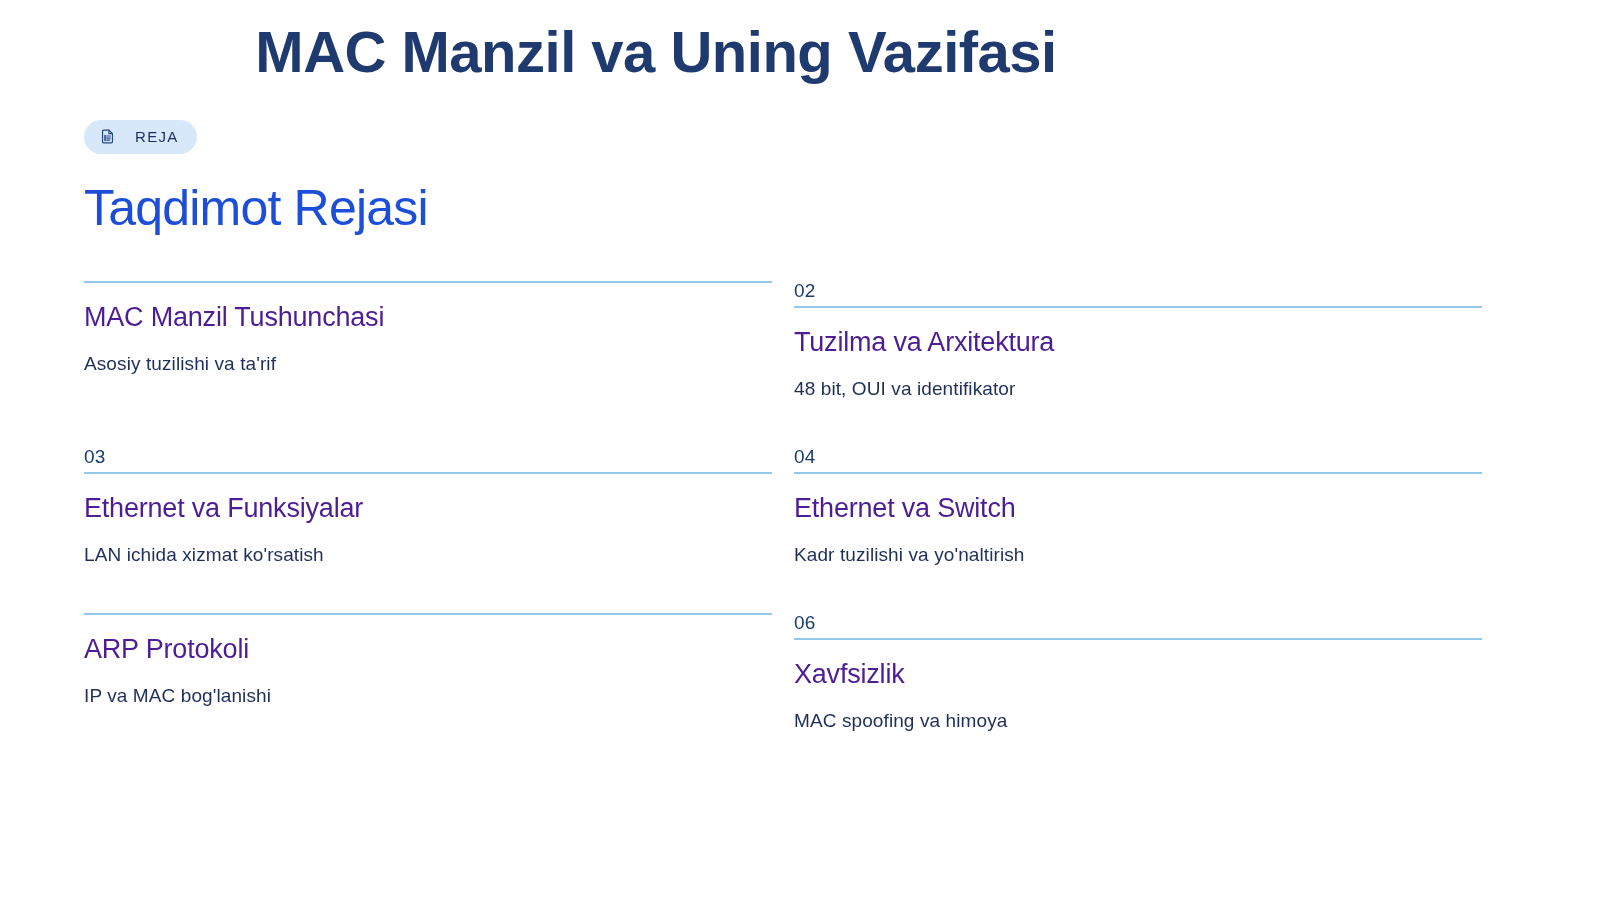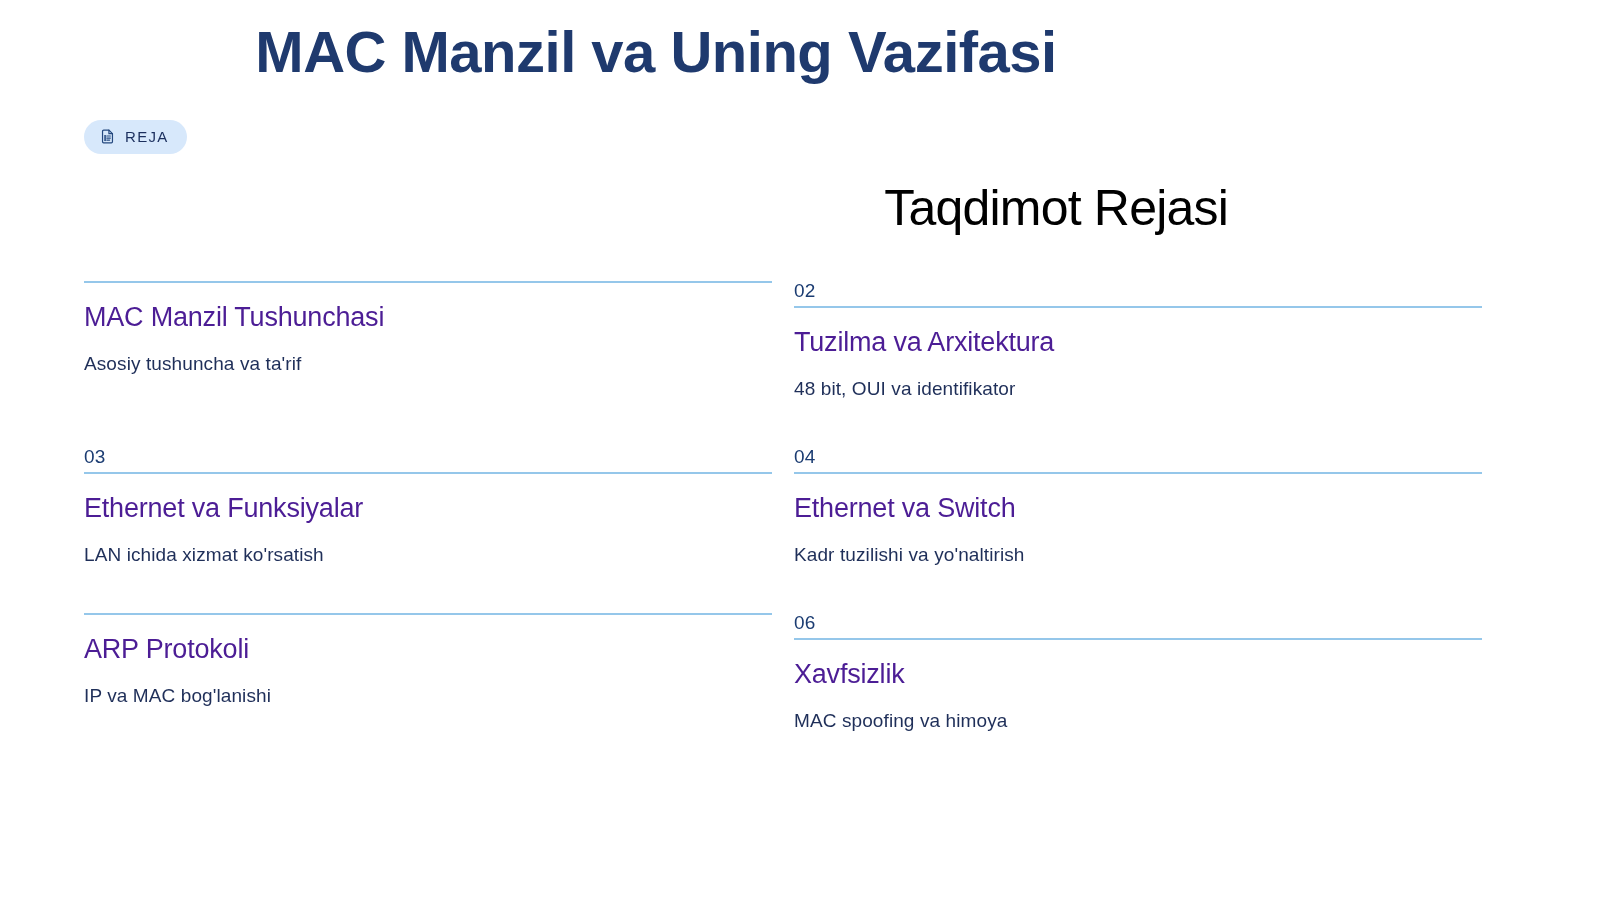--- a/index.html
+++ b/index.html
@@ -39,21 +39,21 @@
     box-sizing: border-box;
   }
 
   
   .badge-row {
     margin-top: 36px;
   }
   .badge {
     display: inline-flex;
     align-items: center;
-    gap: 9px;
+    gap: 19px;
     background: #d7e8fb;
     border-radius: 18px;
     padding: 8px 18px 8px 14px;
     line-height: 1;
   }
   .badge-icon {
     display: inline-flex;
     align-items: center;
     justify-content: center;
     width: 18px;
@@ -66,23 +66,22 @@
     letter-spacing: 1.3px;
     color: #1b2f5e;
   }
 
   
   .section-heading {
     margin: 26px 0 0 0;
     font-size: 50px;
     font-weight: 400;
     letter-spacing: -0.8px;
-    color: #000000;
+    color: #1d4ed8;
     line-height: 1.15;
-    text-align: right;
   }
 
   
   .agenda {
     margin-top: 44px;
     display: grid;
     grid-template-columns: 688px 688px;
     column-gap: 22px;
     row-gap: 46px;
   }
@@ -144,21 +143,21 @@
       </span>
     </div>
 
     <h2 class="section-heading">Taqdimot Rejasi</h2>
 
     <div class="agenda">
 
       <div class="agenda-item">
         <div class="item-rule"></div>
         <div class="item-title">MAC Manzil Tushunchasi</div>
-        <div class="item-desc">Asosiy tushuncha va ta'rif</div>
+        <div class="item-desc">Asosiy tuzilishi va ta'rif</div>
       </div>
 
       <div class="agenda-item">
         <div class="item-number">02</div>
         <div class="item-rule"></div>
         <div class="item-title">Tuzilma va Arxitektura</div>
         <div class="item-desc">48 bit, OUI va identifikator</div>
       </div>
 
       <div class="agenda-item">

